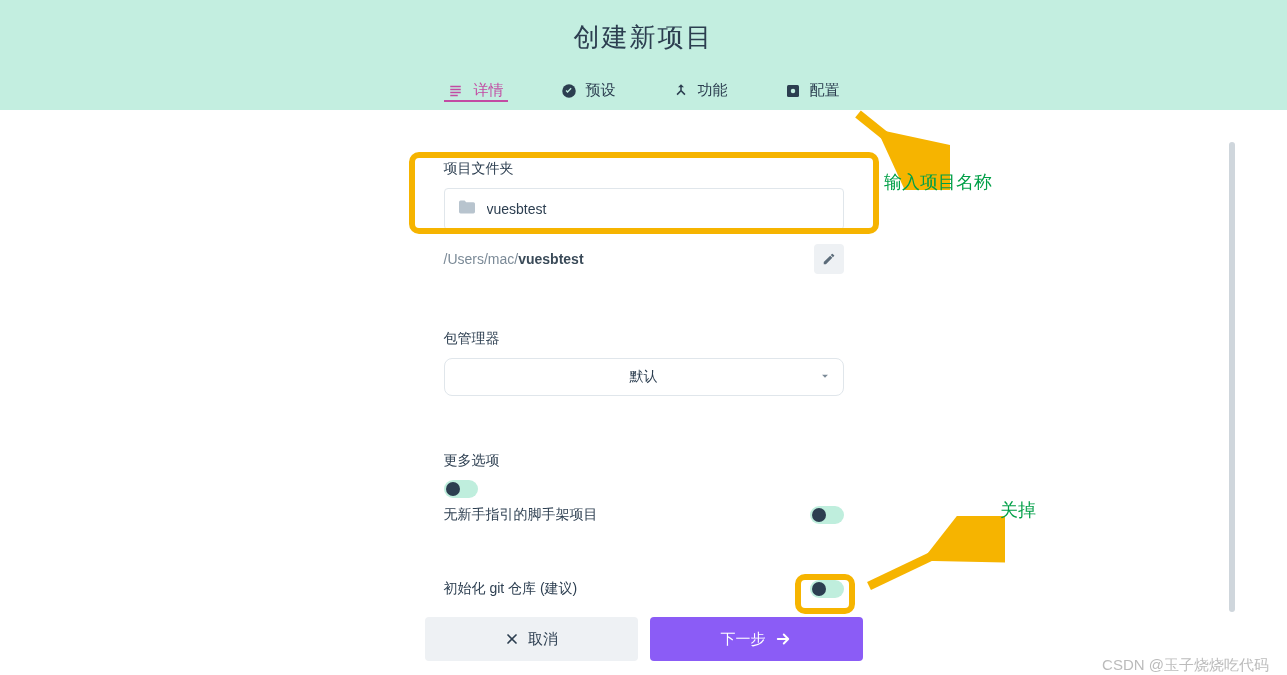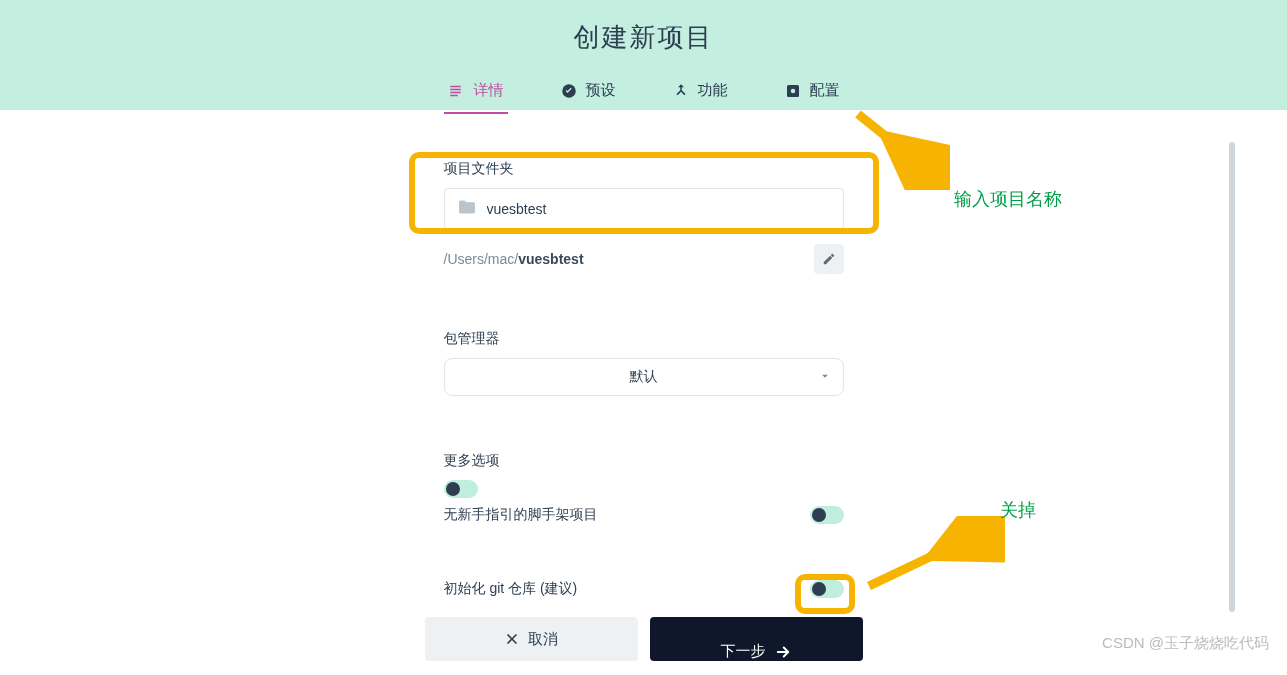--- a/index.html
+++ b/index.html
@@ -1,20 +1,20 @@
 <!DOCTYPE html>
 <html><head>
 <meta charset="utf-8">
 <style>
   * { box-sizing: border-box; margin: 0; padding: 0; }
   body { font-family: -apple-system, BlinkMacSystemFont, "Segoe UI", sans-serif; background: #fff; color: #2c3e50; width: 1287px; height: 675px; position: relative; overflow: hidden; }
   .header { background: #c3eee0; height: 110px; display: flex; flex-direction: column; align-items: center; }
   .title { font-size: 26px; color: #2c3e50; margin-top: 20px; font-weight: 400; letter-spacing: 2px; }
   .tabs { display: flex; gap: 48px; margin-top: 18px; }
-  .tab { display: flex; align-items: center; gap: 8px; font-size: 15px; cursor: pointer; padding: 8px 4px 14px; position: relative; }
+  .tab { display: flex; align-items: center; gap: 8px; font-size: 15px; cursor: pointer; padding: 8px 4px 2px; position: relative; }
   .tab.active { color: #c24ba3; }
   .tab.active::after { content: ""; position: absolute; left: 0; right: 0; bottom: 0; height: 2px; background: #c24ba3; }
   .tab .ico { width: 18px; height: 18px; display: flex; align-items: center; justify-content: center; }
   .tab .ico svg { width: 18px; height: 18px; }
   .content { width: 400px; margin: 50px auto 0; position: relative; }
   .section-label { font-size: 14px; color: #2c3e50; margin-bottom: 10px; }
   .folder-input { display: flex; align-items: center; border: 1px solid #e0e6eb; border-radius: 4px; height: 42px; padding: 0 12px; }
   .folder-input .fi { color: #b8c4ce; margin-right: 10px; }
   .folder-input input { border: none; outline: none; font-size: 14px; flex: 1; color: #2c3e50; }
   .path-row { display: flex; align-items: center; margin-top: 14px; font-size: 14px; color: #7b8a97; }
@@ -23,28 +23,28 @@
   .select-wrap { position: relative; }
   .select { width: 100%; height: 38px; border: 1px solid #e0e6eb; border-radius: 8px; background: #fff; display: flex; align-items: center; justify-content: center; font-size: 14px; color: #2c3e50; cursor: pointer; }
   .select .chev { position: absolute; right: 12px; color: #7b8a97; }
   .option-row { display: flex; align-items: center; justify-content: space-between; font-size: 14px; color: #2c3e50; margin-top: 2px; margin-bottom: 8px; }
   .toggle { width: 34px; height: 18px; background: #bfeedd; border-radius: 9px; position: relative; cursor: pointer; }
   .toggle .knob { width: 14px; height: 14px; background: #2c3e50; border-radius: 50%; position: absolute; top: 2px; left: 2px; }
   .section { margin-top: 56px; }
   .footer { position: absolute; bottom: 14px; left: 0; right: 0; display: flex; gap: 12px; justify-content: center; }
   .btn { width: 213px; height: 44px; border-radius: 4px; display: flex; align-items: center; justify-content: center; gap: 8px; font-size: 15px; cursor: pointer; border: none; }
   .btn-cancel { background: #eef1f4; color: #2c3e50; }
-  .btn-next { background: #0f172a; color: #fff; align-items: flex-end; }
+  .btn-next { background: #8b5cf6; color: #fff; }
   .scrollbar { position: absolute; right: 52px; top: 142px; width: 6px; height: 470px; background: transparent; }
   .scroll-thumb { width: 6px; height: 470px; background: #cfd6dc; border-radius: 3px; }
   
   .anno { position: absolute; color: #009f47; font-size: 18px; font-weight: 500; }
   .highlight-box { position: absolute; border: 6px solid #f6b400; border-radius: 10px; pointer-events: none; }
   .arrow { position: absolute; pointer-events: none; }
-  .watermark { position: absolute; right: 18px; bottom: 22px; color: rgba(120,120,120,0.5); font-size: 15px; }
+  .watermark { position: absolute; right: 18px; bottom: 0; color: rgba(120,120,120,0.5); font-size: 15px; }
 </style>
 </head>
 <body>
 
 <div class="header">
   <div class="title">创建新项目</div>
   <div class="tabs">
     <div class="tab active">
       <span class="ico">
         <svg viewBox="0 0 24 24">
@@ -164,21 +164,21 @@
 <div class="highlight-box" style="left:795px; top:574px; width:60px; height:40px;"></div>
 
 <svg class="arrow" style="left:840px; top:100px;" width="110" height="90" viewBox="0 0 110 90">
   <defs>
       <marker id="ah1" markerWidth="12" markerHeight="12" refX="3" refY="6" orient="auto">
         <path d="M0,0 L12,6 L0,12 z" fill="#f6b400"></path>
       </marker>
     </defs>
   <line x1="100" y1="80" x2="18" y2="14" stroke="#f6b400" stroke-width="9" marker-start="url(#ah1)"></line>
 </svg>
-<div class="anno" style="left:954px; top:170px;margin-top:17px;">输入项目名称</div>
+<div class="anno" style="left:884px; top:170px;">输入项目名称</div>
 
 <svg class="arrow" style="left:855px; top:516px;" width="150" height="80" viewBox="0 0 150 80">
   <defs>
       <marker id="ah2" markerWidth="12" markerHeight="12" refX="3" refY="6" orient="auto">
         <path d="M0,0 L12,6 L0,12 z" fill="#f6b400"></path>
       </marker>
     </defs>
   <line x1="140" y1="10" x2="14" y2="70" stroke="#f6b400" stroke-width="9" marker-start="url(#ah2)"></line>
 </svg>
 <div class="anno" style="left:1000px; top:498px;">关掉</div>

